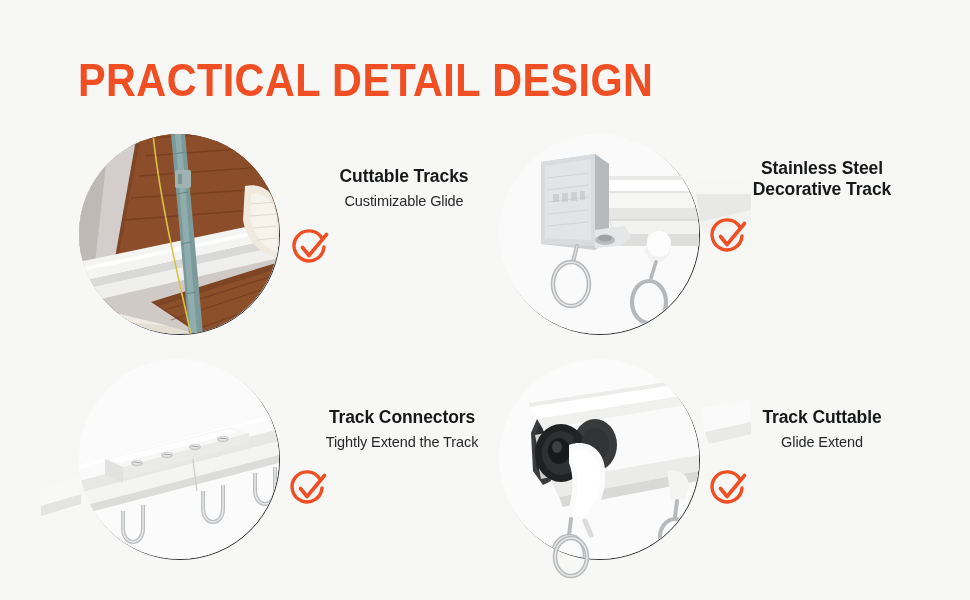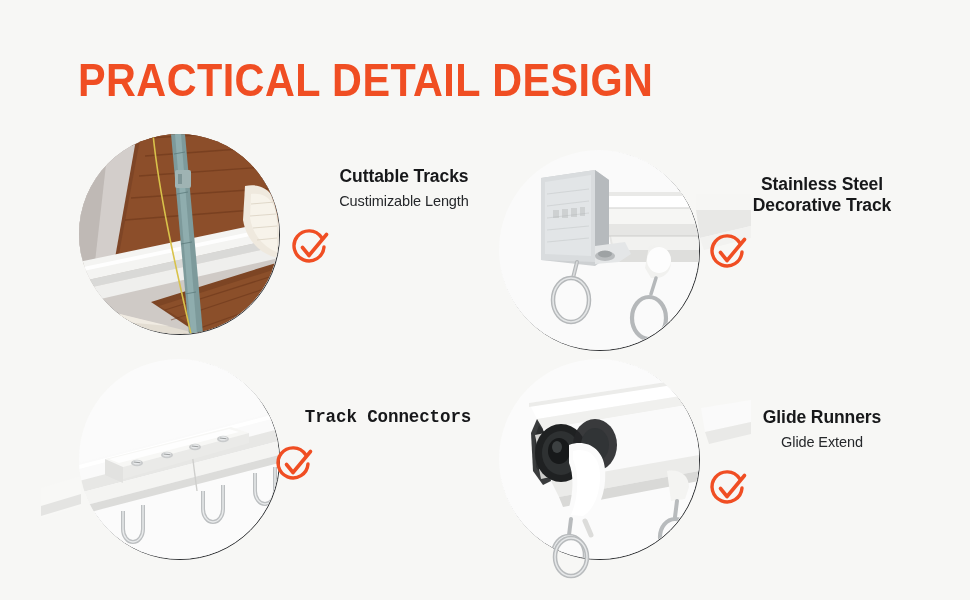--- a/index.html
+++ b/index.html
@@ -46,21 +46,21 @@
     top: 120px;
     width: 970px;
     height: 460px;
   }
   .feature {
     position: absolute;
     width: 450px;
     height: 230px;
   }
   .feature.f0 { left: 70px;  top: 0px; }
-  .feature.f1 { left: 490px; top: 16px; }
+  .feature.f1 { left: 490px; top: 0px; }
   .feature.f2 { left: 70px;  top: 225px; }
   .feature.f3 { left: 490px; top: 225px; }
 
   
   .photo-circle {
     position: absolute;
     left: 10px;
     top: 15px;
     width: 200px;
     height: 200px;
@@ -113,21 +113,21 @@
   .check-icon {
     margin-top: 16px;
     width: 40px;
     height: 40px;
     display: block;
   }
 
   
   .f0 .feature-text { top: 46px; left: 220px; }
   .f1 .feature-text { top: 38px; left: 218px; }
-  .f2 .feature-text { top: 62px; left: 204px; font-family: Liberation Mono, monospace; }
+  .f2 .feature-text { top: 62px; left: 218px; }
   .f3 .feature-text { top: 62px; left: 218px; }
   .blade  { fill: #7d9a9b; }
   .cord   { stroke: #d8c24a; stroke-width: 1.6; fill: none; }
 </style>
 </head>
 <body>
 
 <div class="page">
 
   <div class="page-title">PRACTICAL DETAIL DESIGN</div>
@@ -195,21 +195,21 @@
               <line x1="171" y1="82" x2="197" y2="80"></line>
               <line x1="174" y1="94" x2="198" y2="92"></line>
               <line x1="178" y1="106" x2="198" y2="104"></line>
             </g>
           </svg>
         </div>
       </div>
 
       <div class="feature-text">
         <p class="feature-title">Cuttable Tracks</p>
-        <p class="feature-sub">Custimizable Length</p>
+        <p class="feature-sub">Custimizable Glide</p>
         <svg class="check-icon" viewBox="0 0 40 40">
           <path d="M31.5 10.5 A15 15 0 1 0 34 20" fill="none" stroke="#f04e23" stroke-width="3.4" stroke-linecap="round"></path>
           <path d="M12.5 20.5 L19 28.5 L36.5 7.5" fill="none" stroke="#f04e23" stroke-width="3.6" stroke-linecap="round" stroke-linejoin="round"></path>
         </svg>
       </div>
     </div>
 
     <div class="feature f1">
 
       <div class="photo-circle">
@@ -332,20 +332,21 @@
         </div>
         <svg class="photo-overflow" viewBox="0 0 290 235">
 
           <polygon points="0,142 40,130 40,160 0,172" fill="#f8f8f6"></polygon>
           <polygon points="0,160 40,148 40,158 0,170" fill="#e4e4e2"></polygon>
         </svg>
       </div>
 
       <div class="feature-text">
         <p class="feature-title">Track Connectors</p>
+        <p class="feature-sub">Tightly Extend the Track</p>
         <svg class="check-icon" viewBox="0 0 40 40">
           <path d="M31.5 10.5 A15 15 0 1 0 34 20" fill="none" stroke="#f04e23" stroke-width="3.4" stroke-linecap="round"></path>
           <path d="M12.5 20.5 L19 28.5 L36.5 7.5" fill="none" stroke="#f04e23" stroke-width="3.6" stroke-linecap="round" stroke-linejoin="round"></path>
         </svg>
       </div>
     </div>
 
     <div class="feature f3">
 
       <div class="photo-circle">
@@ -393,21 +394,21 @@
 
           <ellipse cx="110" cy="211" rx="16" ry="19" fill="none" stroke="#b8bbbd" stroke-width="4.5"></ellipse>
           <ellipse cx="110" cy="211" rx="16" ry="19" fill="none" stroke="#e6e8e9" stroke-width="1.5"></ellipse>
 
           <polygon points="240,62 290,54 290,76 244,86" fill="#fafafa"></polygon>
           <polygon points="244,86 290,76 290,88 248,98" fill="#e9e9e7"></polygon>
         </svg>
       </div>
 
       <div class="feature-text">
-        <p class="feature-title">Glide Runners</p>
+        <p class="feature-title">Track Cuttable</p>
         <p class="feature-sub">Glide Extend</p>
         <svg class="check-icon" viewBox="0 0 40 40">
           <path d="M31.5 10.5 A15 15 0 1 0 34 20" fill="none" stroke="#f04e23" stroke-width="3.4" stroke-linecap="round"></path>
           <path d="M12.5 20.5 L19 28.5 L36.5 7.5" fill="none" stroke="#f04e23" stroke-width="3.6" stroke-linecap="round" stroke-linejoin="round"></path>
         </svg>
       </div>
     </div>
 
   </div>
 </div>

